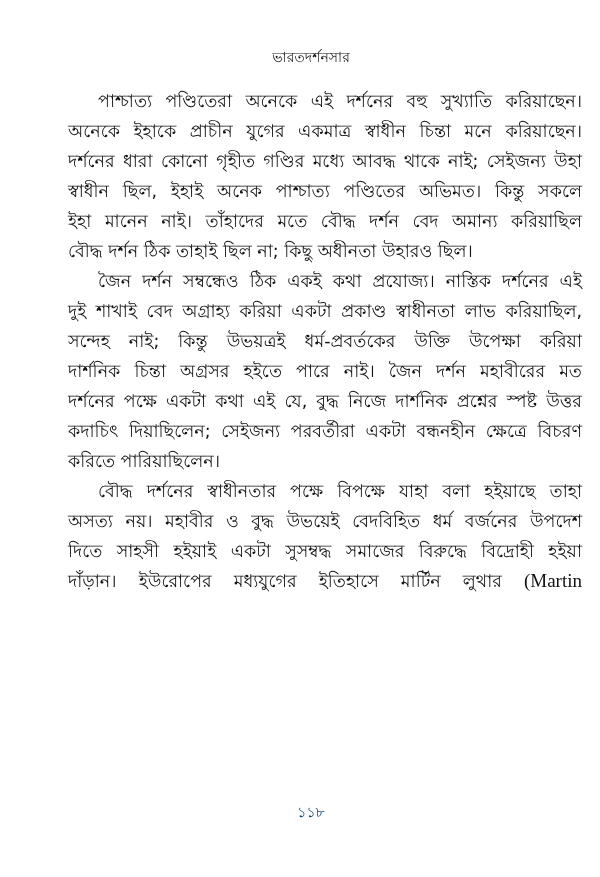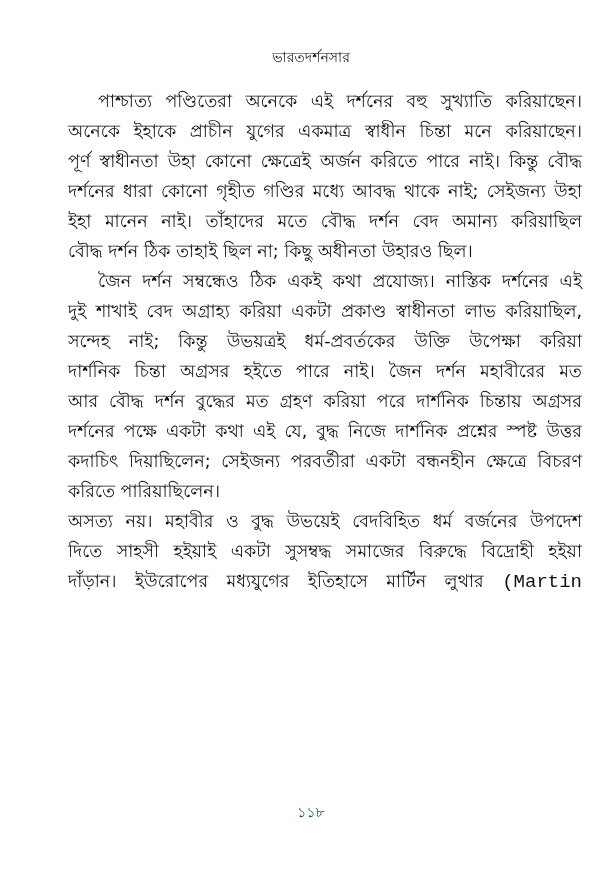--- a/index.html
+++ b/index.html
@@ -46,21 +46,21 @@
     text-align-last: justify;
     overflow: visible;
   }
   .line.indent {
     padding-left: 30px;
   }
   .line.last {
     text-align-last: left;
   }
   .line .latin {
-    font-family: Liberation Mono, monospace;
+    font-family: Liberation Serif, serif;
     font-size: 19px;
   }
   .folio {
     position: absolute;
     top: 803px;
     left: 0;
     width: 600px;
     text-align: center;
     font-size: 14px;
     line-height: 18px;
@@ -72,38 +72,38 @@
 
 <div class="page">
 
   <div class="running-head">ভারতদর্শনসার</div>
 
   <div class="text-block">
 
     <div>
       <div class="line indent">পাশ্চাত্য পণ্ডিতেরা অনেকে এই দর্শনের বহু সুখ্যাতি করিয়াছেন।</div>
       <div class="line">অনেকে ইহাকে প্রাচীন যুগের একমাত্র স্বাধীন চিন্তা মনে করিয়াছেন।</div>
-      <div class="line">পূর্ণ স্বাধীনতা উহা কোনো ক্ষেত্রেই অর্জন করিতে পারে নাই। কিন্তু বৌদ্ধ</div>
       <div class="line">দর্শনের ধারা কোনো গৃহীত গণ্ডির মধ্যে আবদ্ধ থাকে নাই; সেইজন্য উহা</div>
+      <div class="line">স্বাধীন ছিল, ইহাই অনেক পাশ্চাত্য পণ্ডিতের অভিমত। কিন্তু সকলে</div>
       <div class="line">ইহা মানেন নাই। তাঁহাদের মতে বৌদ্ধ দর্শন বেদ অমান্য করিয়াছিল</div>
       <div class="line last">বৌদ্ধ দর্শন ঠিক তাহাই ছিল না; কিছু অধীনতা উহারও ছিল।</div>
     </div>
 
     <div>
       <div class="line indent">জৈন দর্শন সম্বন্ধেও ঠিক একই কথা প্রযোজ্য। নাস্তিক দর্শনের এই</div>
       <div class="line">দুই শাখাই বেদ অগ্রাহ্য করিয়া একটা প্রকাণ্ড স্বাধীনতা লাভ করিয়াছিল,</div>
       <div class="line">সন্দেহ নাই; কিন্তু উভয়ত্রই ধর্ম-প্রবর্তকের উক্তি উপেক্ষা করিয়া</div>
       <div class="line">দার্শনিক চিন্তা অগ্রসর হইতে পারে নাই। জৈন দর্শন মহাবীরের মত</div>
-      <div class="line">আর বৌদ্ধ দর্শন বুদ্ধের মত গ্রহণ করিয়া পরে দার্শনিক চিন্তায় অগ্রসর</div>
       <div class="line">দর্শনের পক্ষে একটা কথা এই যে, বুদ্ধ নিজে দার্শনিক প্রশ্নের স্পষ্ট উত্তর</div>
       <div class="line">কদাচিৎ দিয়াছিলেন; সেইজন্য পরবর্তীরা একটা বন্ধনহীন ক্ষেত্রে বিচরণ</div>
       <div class="line last">করিতে পারিয়াছিলেন।</div>
     </div>
 
     <div>
+      <div class="line indent">বৌদ্ধ দর্শনের স্বাধীনতার পক্ষে বিপক্ষে যাহা বলা হইয়াছে তাহা</div>
       <div class="line">অসত্য নয়। মহাবীর ও বুদ্ধ উভয়েই বেদবিহিত ধর্ম বর্জনের উপদেশ</div>
       <div class="line">দিতে সাহসী হইয়াই একটা সুসম্বদ্ধ সমাজের বিরুদ্ধে বিদ্রোহী হইয়া</div>
       <div class="line">
         <span>দাঁড়ান। ইউরোপের মধ্যযুগের ইতিহাসে মার্টিন লুথার</span>
         <span class="latin">(Martin</span>
       </div>
     </div>
 
   </div>
 

